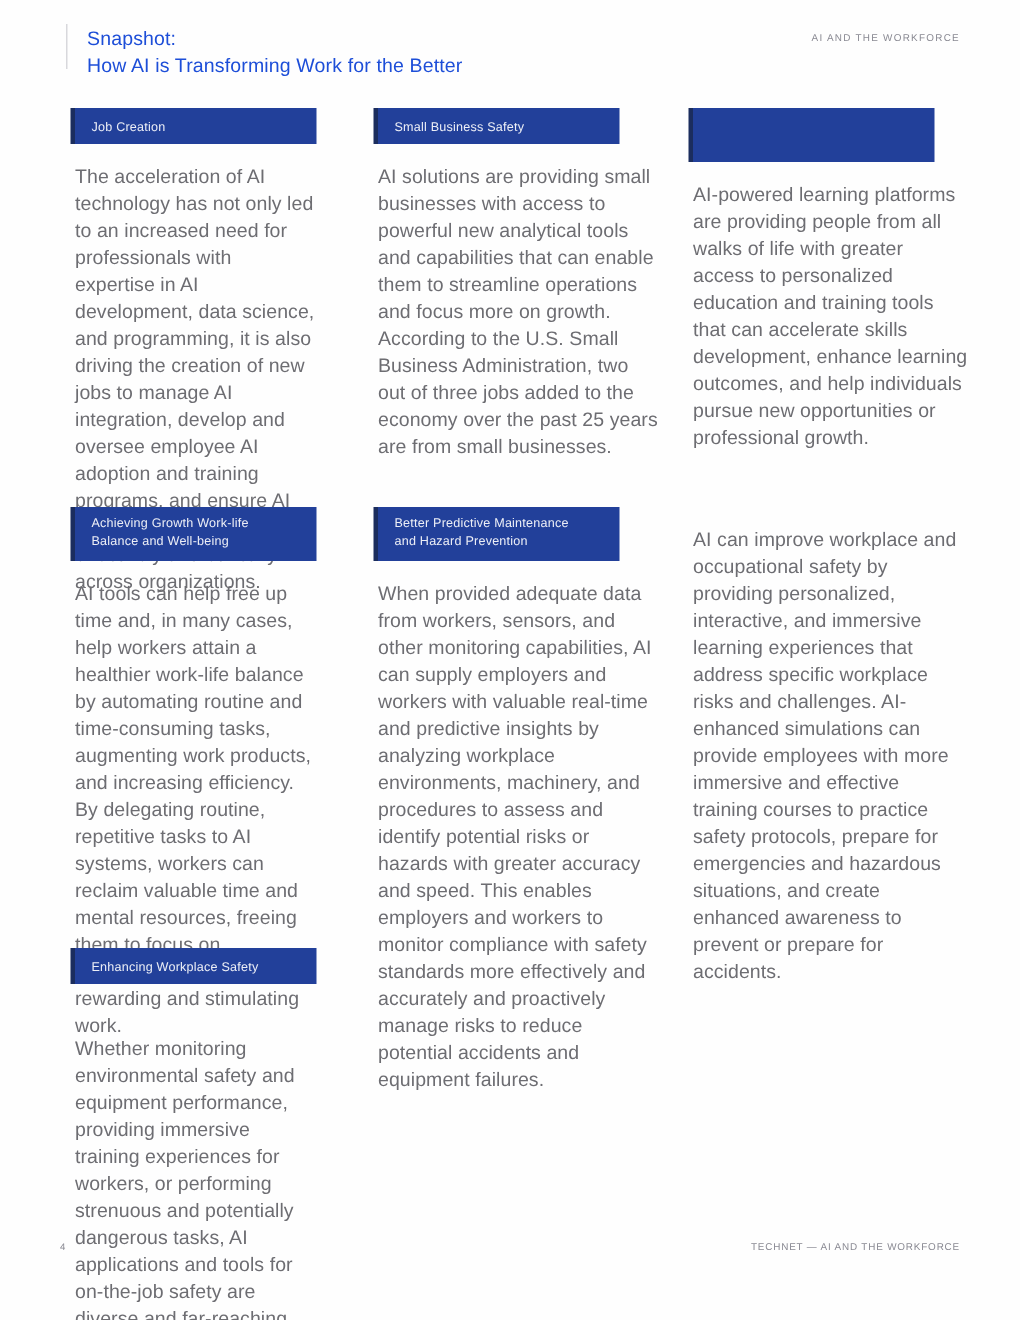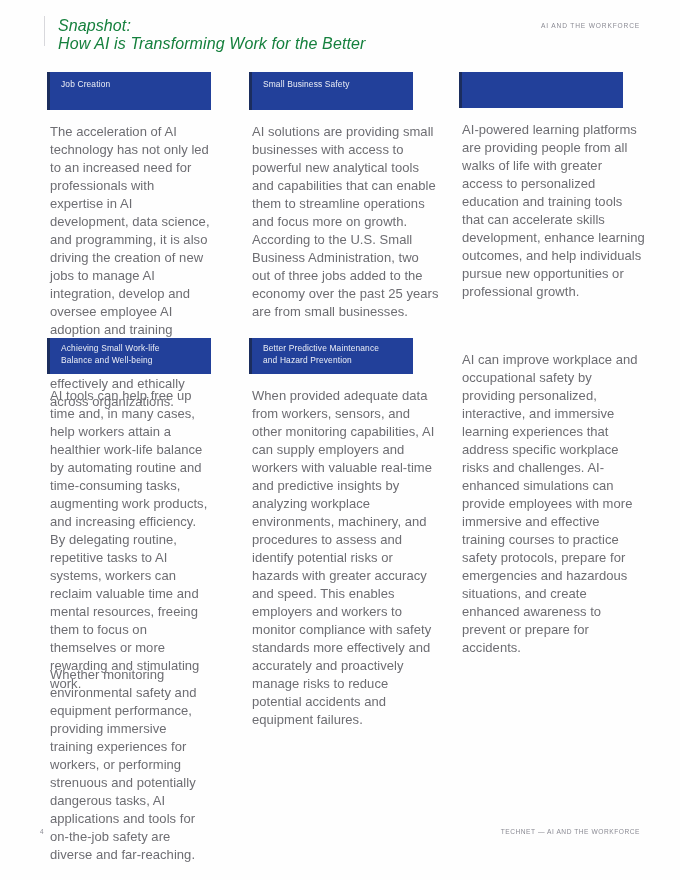--- a/index.html
+++ b/index.html
@@ -39,27 +39,26 @@
     top: 17px;
     right: 40px;
     height: 40px;
   }
   .title-block {
     position: absolute;
     left: 0;
     top: 0;
   }
   .title-line {
-    font-size: 16px;
+    font-size: 13px;
     line-height: 18px;
-    color: #15803d;
+    color: #1d4ed8;
     font-weight: 400;
     letter-spacing: 0.1px;
     white-space: nowrap;
-    font-style: italic;
   }
   .running-head {
     position: absolute;
     right: 0;
     top: 5px;
     font-size: 6.6px;
     letter-spacing: 0.85px;
     color: #8a8a93;
     font-weight: 400;
     white-space: nowrap;
@@ -74,21 +73,21 @@
   }
 
   .card {
     position: absolute;
     width: 161px;
   }
 
   .card-head {
     position: relative;
     background: #22409a;
-    height: 38px;
+    height: 24px;
     box-sizing: border-box;
     padding: 7px 10px 0 11px;
   }
   .card-head.tall {
     height: 36px;
     padding-top: 5px;
   }
   .card-head .accent {
     position: absolute;
     left: -3px;
@@ -187,21 +186,21 @@
       </div>
       <div class="card-body" style="width:183px;">
         <p>AI-powered learning platforms are providing people from all walks of life with greater access to personalized education and training tools that can accelerate skills development, enhance learning outcomes, and help individuals pursue new opportunities or professional growth.</p>
       </div>
     </div>
 
     <div class="card" style="left:6px; top:266px;">
       <div class="card-head tall">
         <div class="accent"></div>
         <div class="title">
-          <div>Achieving Small Work-life</div>
+          <div>Achieving Growth Work-life</div>
           <div>Balance and Well-being</div>
         </div>
       </div>
       <div class="card-body">
         <p>AI tools can help free up time and, in many cases, help workers attain a healthier work-life balance by automating routine and time-consuming tasks, augmenting work products, and increasing efficiency. By delegating routine, repetitive tasks to AI systems, workers can reclaim valuable time and mental resources, freeing them to focus on themselves or more rewarding and stimulating work.</p>
       </div>
     </div>
 
     <div class="card" style="left:208px; top:266px;">
       <div class="card-head tall">
@@ -216,20 +215,26 @@
       </div>
     </div>
 
     <div class="card" style="left:418px; top:266px;">
       <div class="card-body" style="width:183px;">
         <p>AI can improve workplace and occupational safety by providing personalized, interactive, and immersive learning experiences that address specific workplace risks and challenges. AI-enhanced simulations can provide employees with more immersive and effective training courses to practice safety protocols, prepare for emergencies and hazardous situations, and create enhanced awareness to prevent or prepare for accidents.</p>
       </div>
     </div>
 
     <div class="card" style="left:6px; top:560px;">
+      <div class="card-head">
+        <div class="accent"></div>
+        <div class="title">
+          <span>Enhancing Workplace Safety</span>
+        </div>
+      </div>
       <div class="card-body" style="margin-top:34px;">
         <p>Whether monitoring environmental safety and equipment performance, providing immersive training experiences for workers, or performing strenuous and potentially dangerous tasks, AI applications and tools for on-the-job safety are diverse and far-reaching.</p>
       </div>
     </div>
 
   </div>
 
   <div class="footer">
     <div class="pageno">4</div>
     <div class="credit">TECHNET — AI AND THE WORKFORCE</div>

